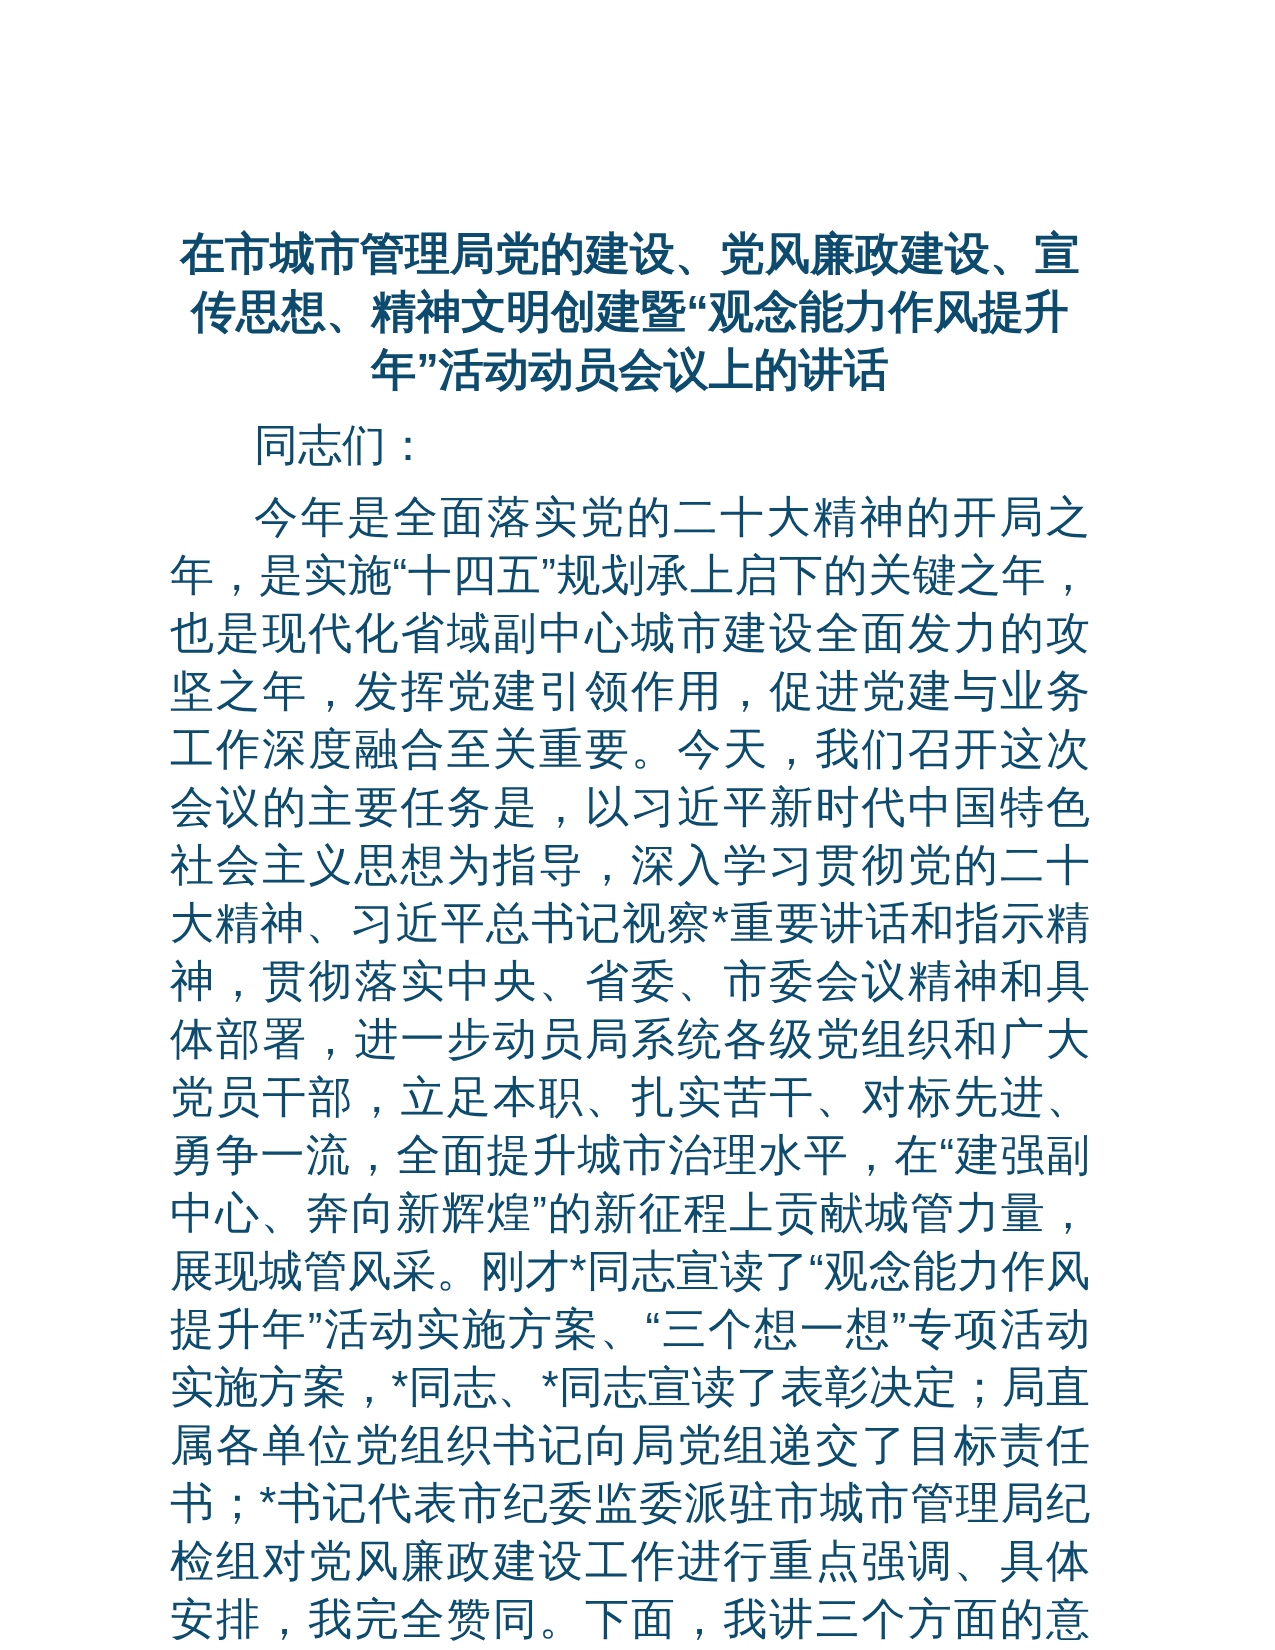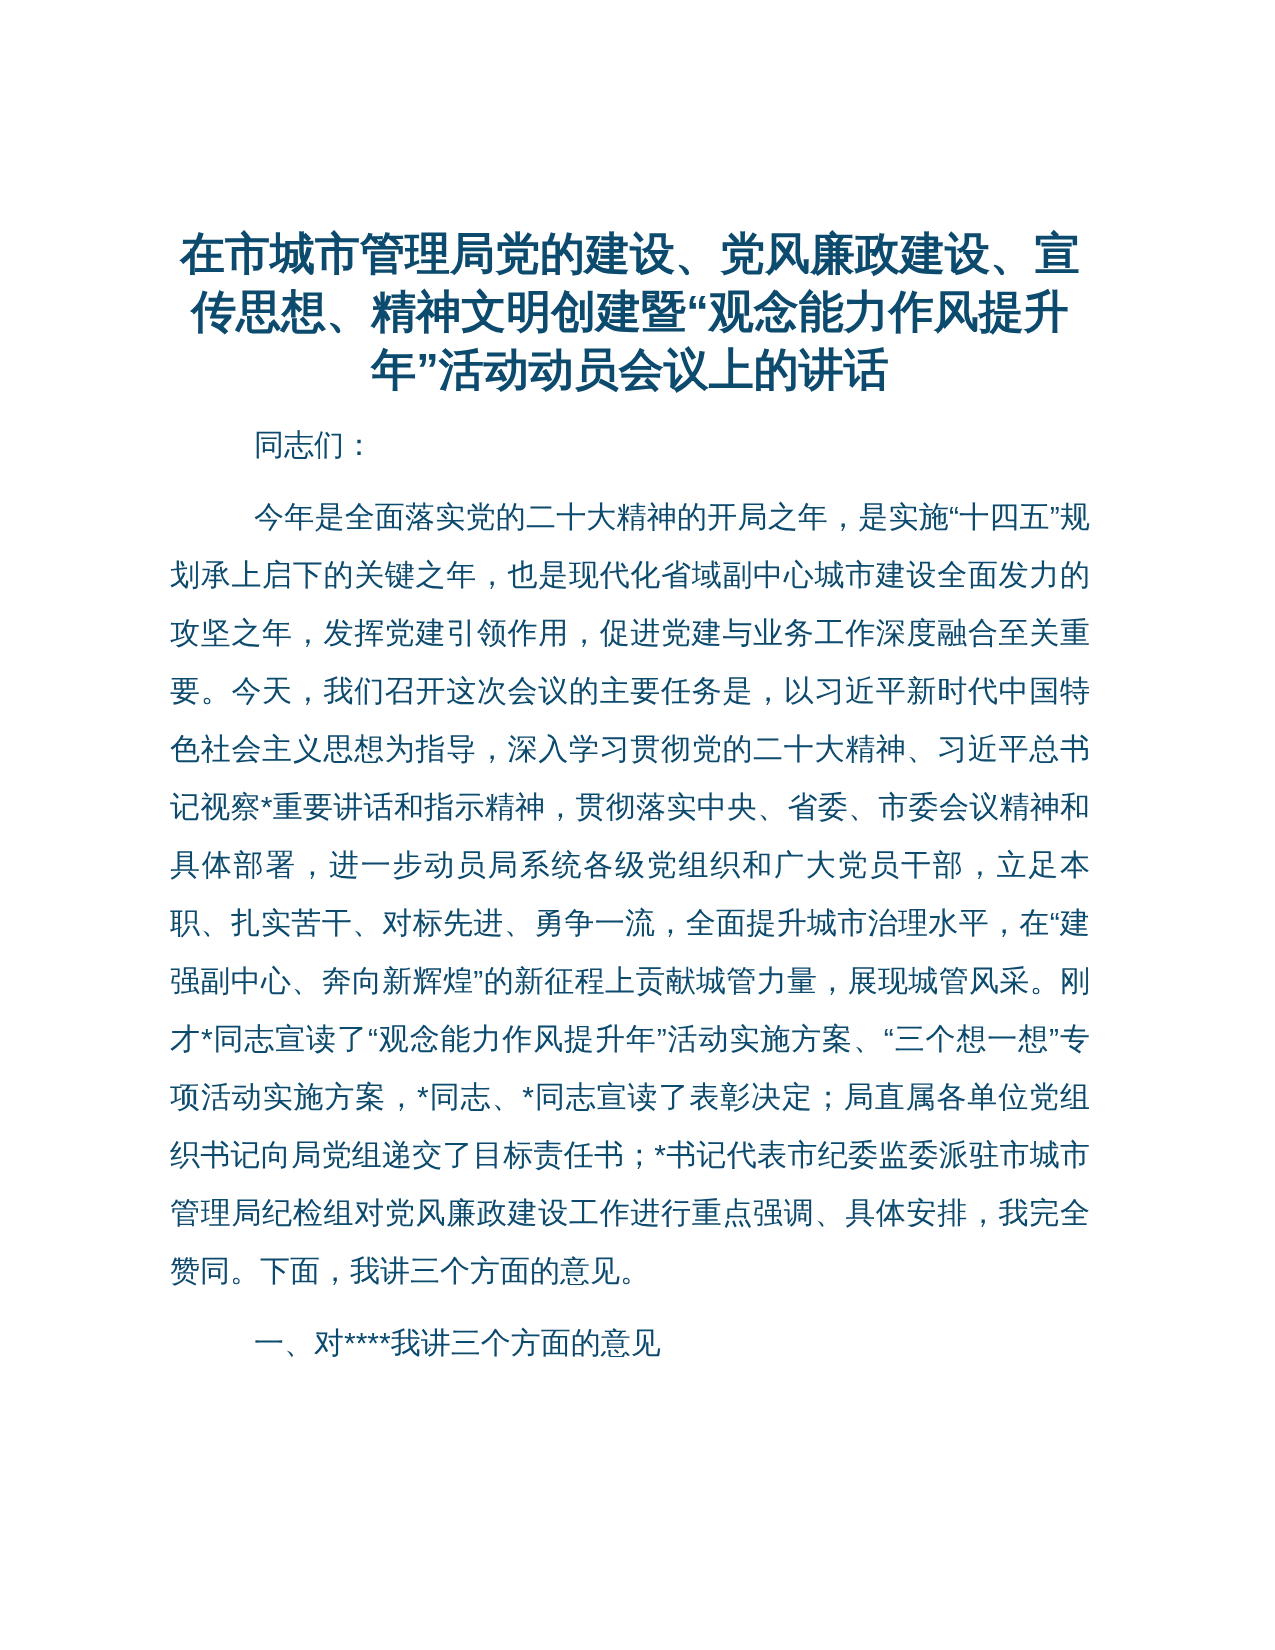--- a/index.html
+++ b/index.html
@@ -19,21 +19,21 @@
     overflow: hidden;
   }
   .doc-title {
     font-size: 45px;
     font-weight: bold;
     line-height: 58px;
     text-align: center;
     margin: 0 0 17px 0;
   }
   .para {
-    font-size: 30px;
+    font-size: 44px;
     font-weight: normal;
     line-height: 58px;
     text-align: justify;
     text-justify: inter-ideograph;
     text-indent: 84px;
     margin: 0 0 14px 0;
   }
 </style>
 </head>
 <body>

